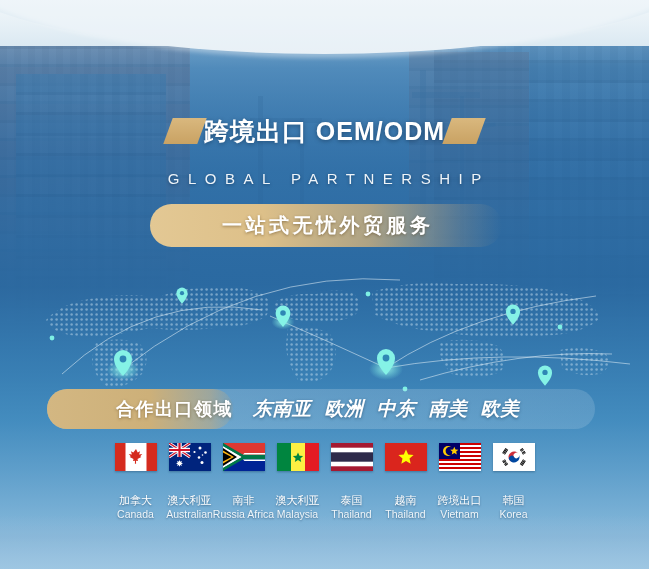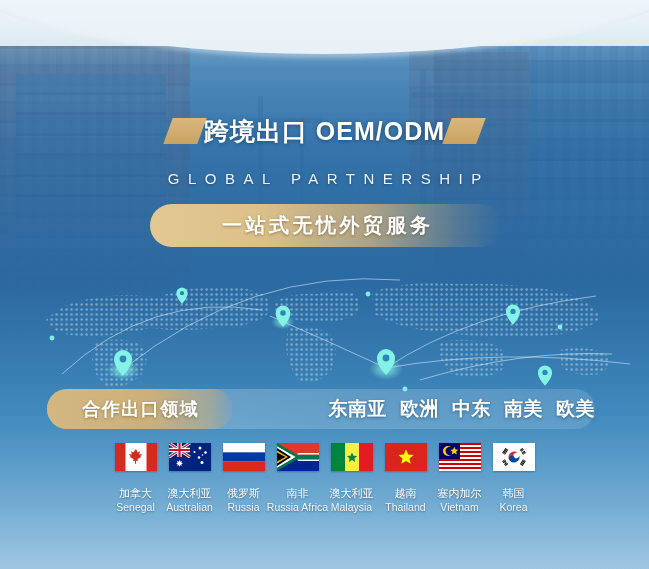--- a/index.html
+++ b/index.html
@@ -145,31 +145,31 @@
     position:absolute; left:47px; top:389px;
     width:548px; height:40px;
     border-radius:20px;
     background:linear-gradient(90deg,rgba(226,236,244,.30) 0%,rgba(208,226,238,.24) 55%,rgba(196,218,234,.20) 100%);
     display:flex; align-items:center;
   }
   .region-chip {
     width:186px; height:40px; flex:0 0 auto;
     border-radius:20px;
     background:linear-gradient(90deg,#d3b782 0%,#cdb079 55%,rgba(199,172,124,.55) 88%,rgba(190,170,130,.12) 100%);
-    display:flex; align-items:center; justify-content:center;
+    display:flex; align-items:center; justify-content:flex-end;
   }
   .region-chip span {
     font-size:18px; font-weight:bold; color:#ffffff;
     letter-spacing:1.5px; text-indent:1.5px;
     text-shadow:0 1px 3px rgba(86,64,30,.5);
     white-space:nowrap;
   }
   .region-list {
-    flex:1; display:flex; align-items:center; justify-content:flex-end;
-    padding-left:20px; gap:13px;
+    flex:1; display:flex; align-items:center; justify-content:flex-start;
+    padding-left:20px; gap:13px;font-style:italic;
   }
   .region-list span {
     font-size:19px; font-weight:bold; color:#ffffff;
     letter-spacing:.5px;
     text-shadow:0 1px 3px rgba(18,52,84,.55);
     white-space:nowrap;
   }
 
   
   .flags {
@@ -182,21 +182,21 @@
     display:flex; flex-direction:column; align-items:center;
   }
   .flag-img {
     width:42px; height:28px;
     box-shadow:0 1px 2px rgba(10,40,70,.35);
     overflow:hidden;
     background:#fff;
   }
   .flag-img svg { display:block; width:42px; height:28px; }
   .flag-cn {
-    margin-top:16px;
+    margin-top:23px;
     font-size:11px; color:#ffffff; line-height:1.15;
     text-shadow:0 1px 2px rgba(16,48,80,.5);
     white-space:nowrap;
   }
   .flag-en {
     margin-top:1px;
     font-size:10.5px; color:#f0f6fa; line-height:1.15;
     text-shadow:0 1px 2px rgba(16,48,80,.5);
     white-space:nowrap;
   }
@@ -330,21 +330,21 @@
     <div class="flag-cell">
       <div class="flag-img">
         <svg viewBox="0 0 42 28">
             <rect width="42" height="28" fill="#fff"></rect>
             <rect width="10.5" height="28" fill="#d52b1e"></rect>
             <rect x="31.5" width="10.5" height="28" fill="#d52b1e"></rect>
             <path d="M21,6 l1.7,3.4 2.4-1.1 -1,3.1 3.2,-0.4 -2.1,2.2 1.1,0.7 -3.8,2.2 0.5,1.9 -2,-0.3 0.1,3.1 -1.2,0 0.1,-3.1 -2,0.3 0.5,-1.9 -3.8,-2.2 1.1,-0.7 -2.1,-2.2 3.2,0.4 -1,-3.1 2.4,1.1 Z" fill="#d52b1e"></path>
           </svg>
       </div>
       <div class="flag-cn">加拿大</div>
-      <div class="flag-en">Senegal</div>
+      <div class="flag-en">Canada</div>
     </div>
 
     <div class="flag-cell">
       <div class="flag-img">
         <svg viewBox="0 0 42 28">
             <rect width="42" height="28" fill="#00247d"></rect>
           <g>
               <rect x="0" y="0" width="21" height="14" fill="#00247d"></rect>
             <path d="M0,0 L21,14 M21,0 L0,14" stroke="#fff" stroke-width="3"></path>
             <path d="M0,0 L21,14 M21,0 L0,14" stroke="#cf142b" stroke-width="1.4"></path>
@@ -360,31 +360,20 @@
             <circle cx="33" cy="19.5" r="1.5"></circle>
               <circle cx="33.5" cy="12" r=".8"></circle>
           </g>
         </svg>
       </div>
       <div class="flag-cn">澳大利亚</div>
       <div class="flag-en">Australian</div>
     </div>
 
 
-    <div class="flag-cell">
-      <div class="flag-img">
-        <svg viewBox="0 0 42 28">
-            <rect width="42" height="9.33" fill="#fff"></rect>
-            <rect y="9.33" width="42" height="9.34" fill="#0039a6"></rect>
-            <rect y="18.67" width="42" height="9.33" fill="#d52b1e"></rect>
-          </svg>
-      </div>
-      <div class="flag-cn">俄罗斯</div>
-      <div class="flag-en">Russia</div>
-    </div>
 
     <div class="flag-cell">
       <div class="flag-img">
         <svg viewBox="0 0 42 28">
           <rect width="42" height="14" fill="#de3831"></rect>
             <rect y="14" width="42" height="14" fill="#002395"></rect>
           <path d="M0,0 L0,28 L18,14 Z" fill="#007749"></path>
           <path d="M0,3 L0,10 L13,14 L0,18 L0,25 L19,14 Z" fill="#fff"></path>
           <path d="M0,0 L0,3 L19,14 L0,25 L0,28 L24,14 Z" fill="#007749"></path>
           <path d="M0,0 L-3,0 L-3,28 L0,28 Z" fill="#000"></path>
@@ -408,20 +397,32 @@
             <rect width="14" height="28" fill="#00853f"></rect>
             <rect x="14" width="14" height="28" fill="#fdef42"></rect>
             <rect x="28" width="14" height="28" fill="#e31b23"></rect>
           <path d="M21,9.5 l1.5,3.3 3.6,.3 -2.7,2.3 .8,3.5 -3.2,-1.9 -3.2,1.9 .8,-3.5 -2.7,-2.3 3.6,-.3 Z" fill="#00853f"></path>
           </svg>
       </div>
       <div class="flag-cn">澳大利亚</div>
       <div class="flag-en">Malaysia</div>
     </div>
 
+    <div class="flag-cell">
+      <div class="flag-img">
+        <svg viewBox="0 0 42 28">
+            <rect width="42" height="28" fill="#fff"></rect>
+            <rect width="42" height="4.7" fill="#a51931"></rect>
+            <rect y="23.3" width="42" height="4.7" fill="#a51931"></rect>
+            <rect y="9.3" width="42" height="9.4" fill="#2d2a4a"></rect>
+          </svg>
+      </div>
+      <div class="flag-cn">泰国</div>
+      <div class="flag-en">Thailand</div>
+    </div>
 
     <div class="flag-cell">
       <div class="flag-img">
         <svg viewBox="0 0 42 28">
             <rect width="42" height="28" fill="#da251d"></rect>
           <path d="M21,6.5 l2.2,5 5.4,.5 -4.1,3.5 1.2,5.3 -4.7,-2.9 -4.7,2.9 1.2,-5.3 -4.1,-3.5 5.4,-.5 Z" fill="#ffff00"></path>
           </svg>
       </div>
       <div class="flag-cn">越南</div>
       <div class="flag-en">Thailand</div>
@@ -439,21 +440,21 @@
             <rect y="16" width="42" height="2"></rect>
               <rect y="20" width="42" height="2"></rect>
             <rect y="24" width="42" height="2"></rect>
           </g>
           <rect width="21" height="16" fill="#010066"></rect>
           <circle cx="9" cy="8" r="5" fill="#ffcc00"></circle>
           <circle cx="10.8" cy="8" r="4.2" fill="#010066"></circle>
           <path d="M15.3,8 l1.2,2.6 2.9,.3 -2.2,1.9 .6,2.8 -2.5,-1.5 -2.5,1.5 .6,-2.8 -2.2,-1.9 2.9,-.3 Z" fill="#ffcc00" transform="translate(0,-4.2) scale(1)"></path>
         </svg>
       </div>
-      <div class="flag-cn">塞内加尔</div>
+      <div class="flag-cn">跨境出口</div>
       <div class="flag-en">Vietnam</div>
     </div>
 
     <div class="flag-cell">
       <div class="flag-img">
         <svg viewBox="0 0 42 28">
             <rect width="42" height="28" fill="#fff"></rect>
           <g transform="translate(21,14)">
             <path d="M-5.5,0 A5.5,5.5 0 0,1 5.5,0 A2.75,2.75 0 0,0 0,0 A2.75,2.75 0 0,1 -5.5,0 Z" fill="#cd2e3a" transform="rotate(-33)"></path>
             <path d="M-5.5,0 A5.5,5.5 0 0,0 5.5,0 A2.75,2.75 0 0,1 0,0 A2.75,2.75 0 0,0 -5.5,0 Z" fill="#0047a0" transform="rotate(-33)"></path>

